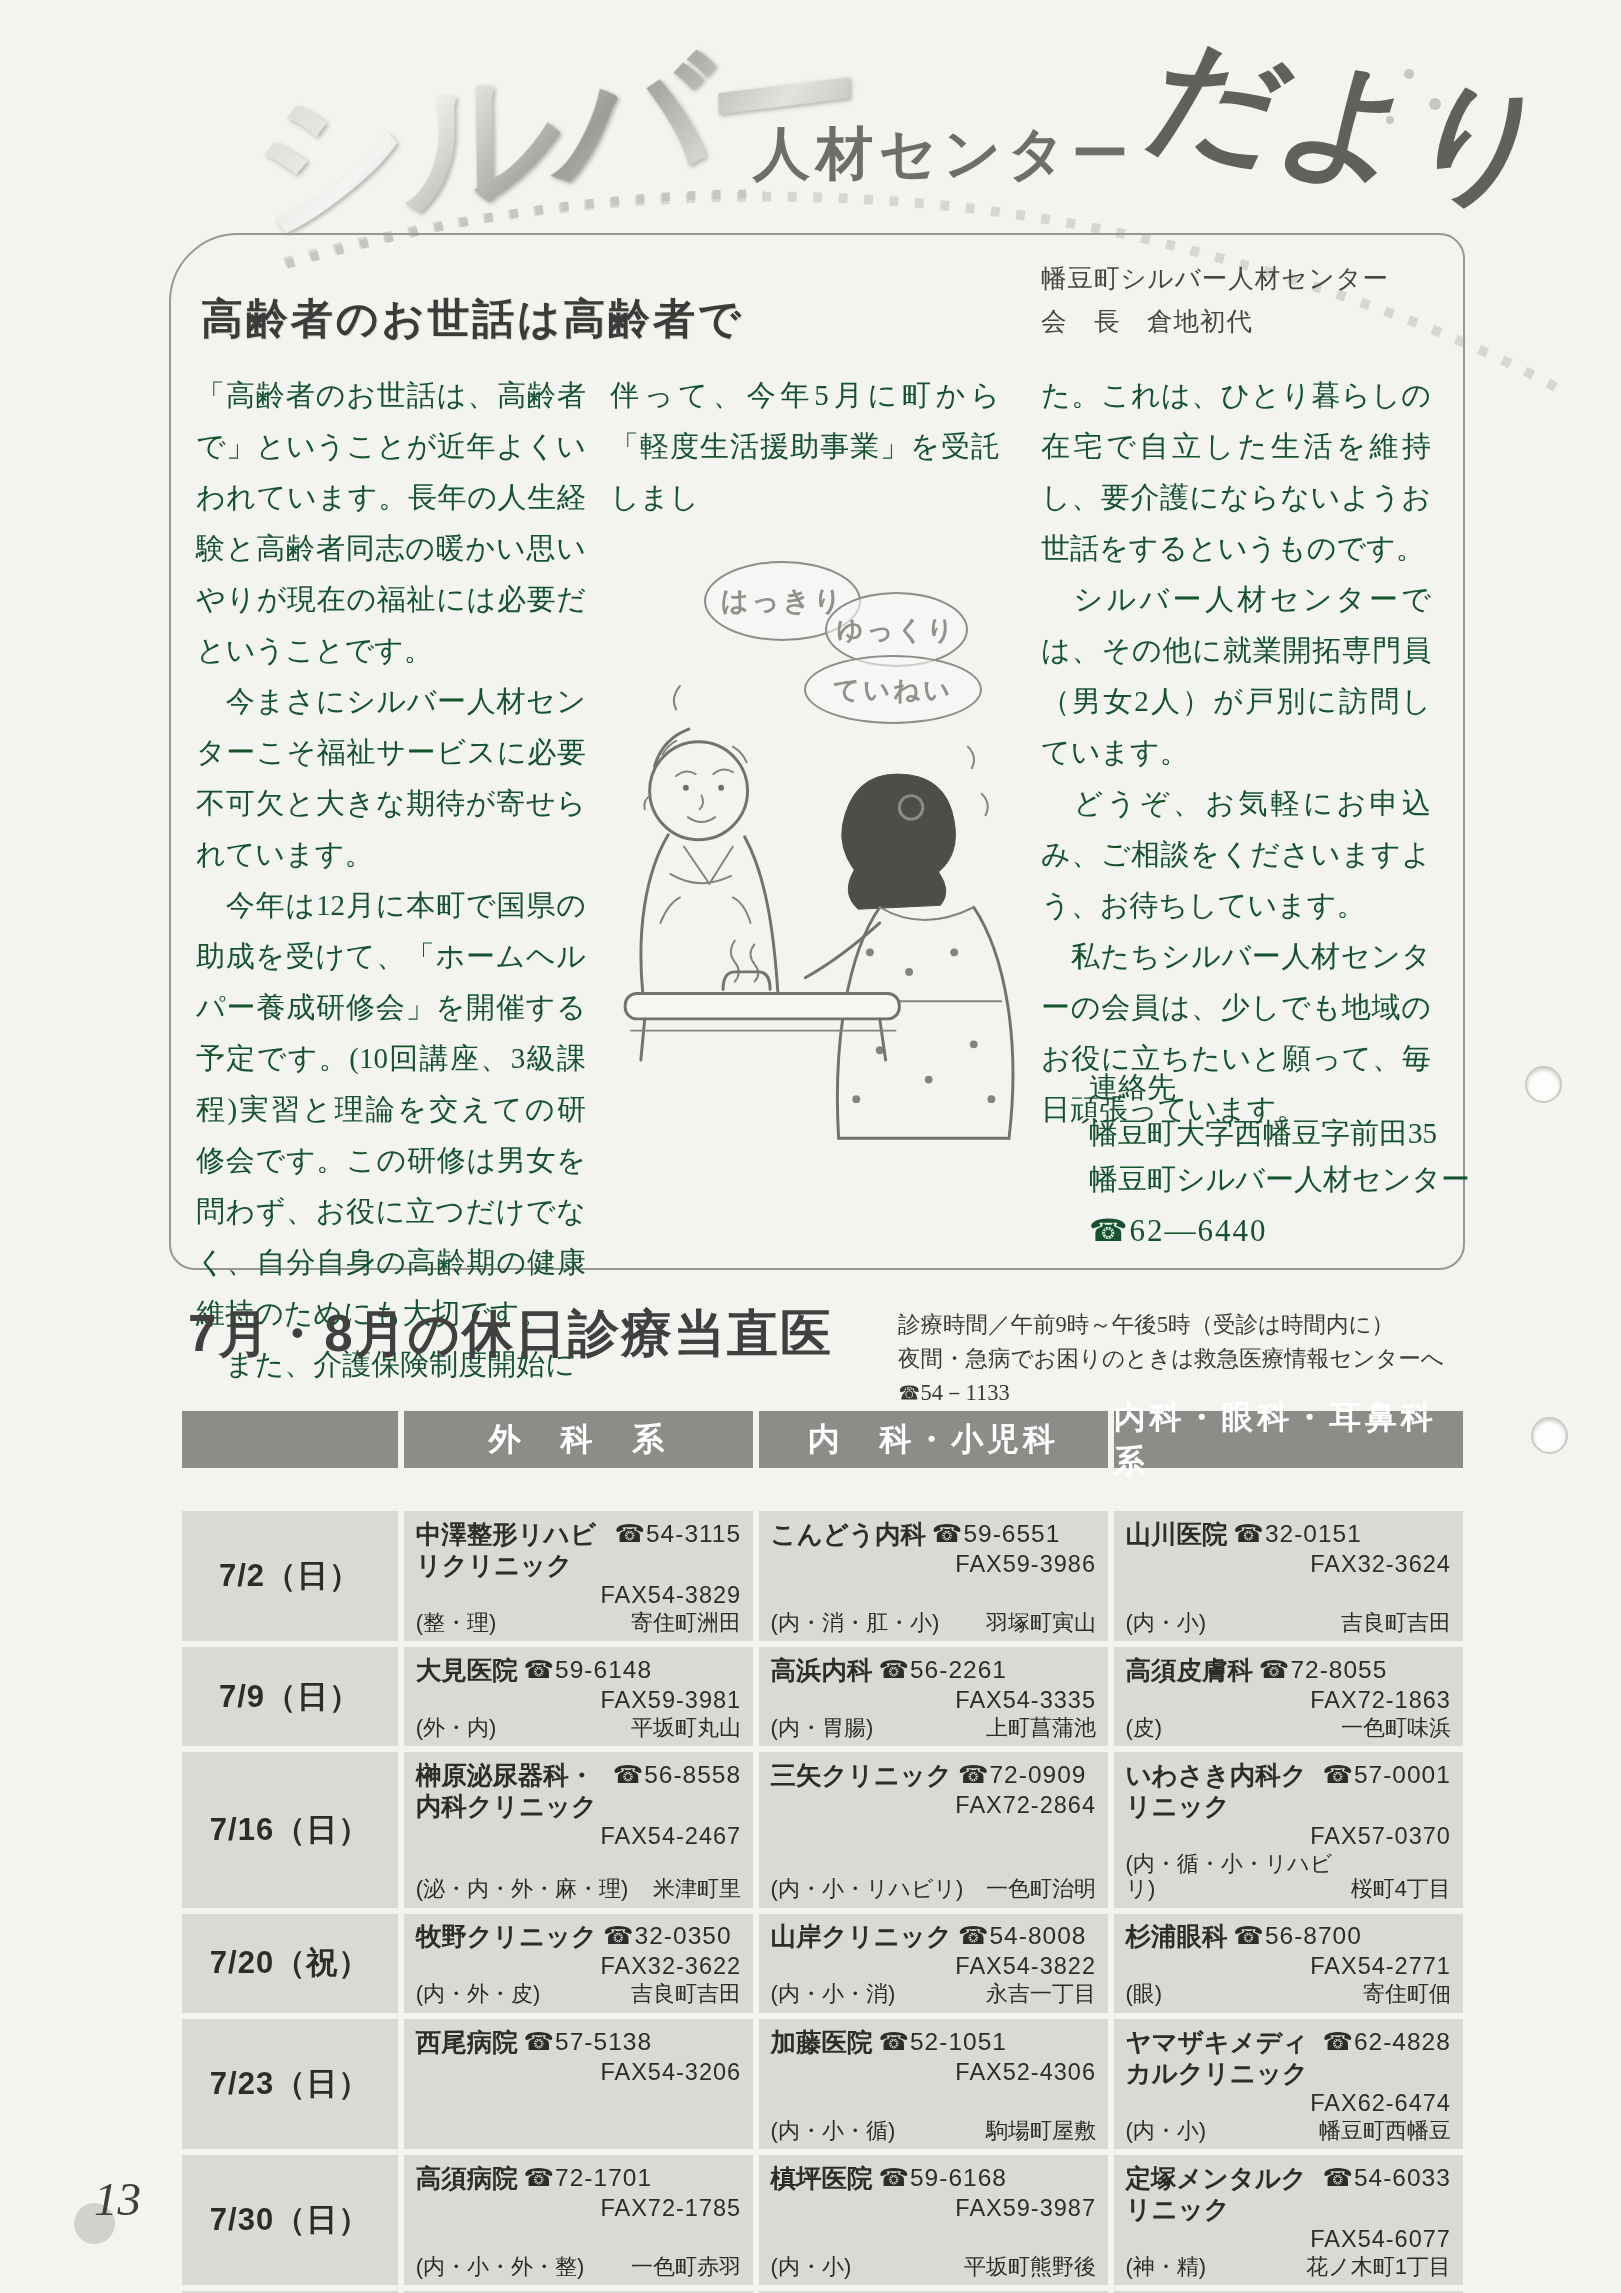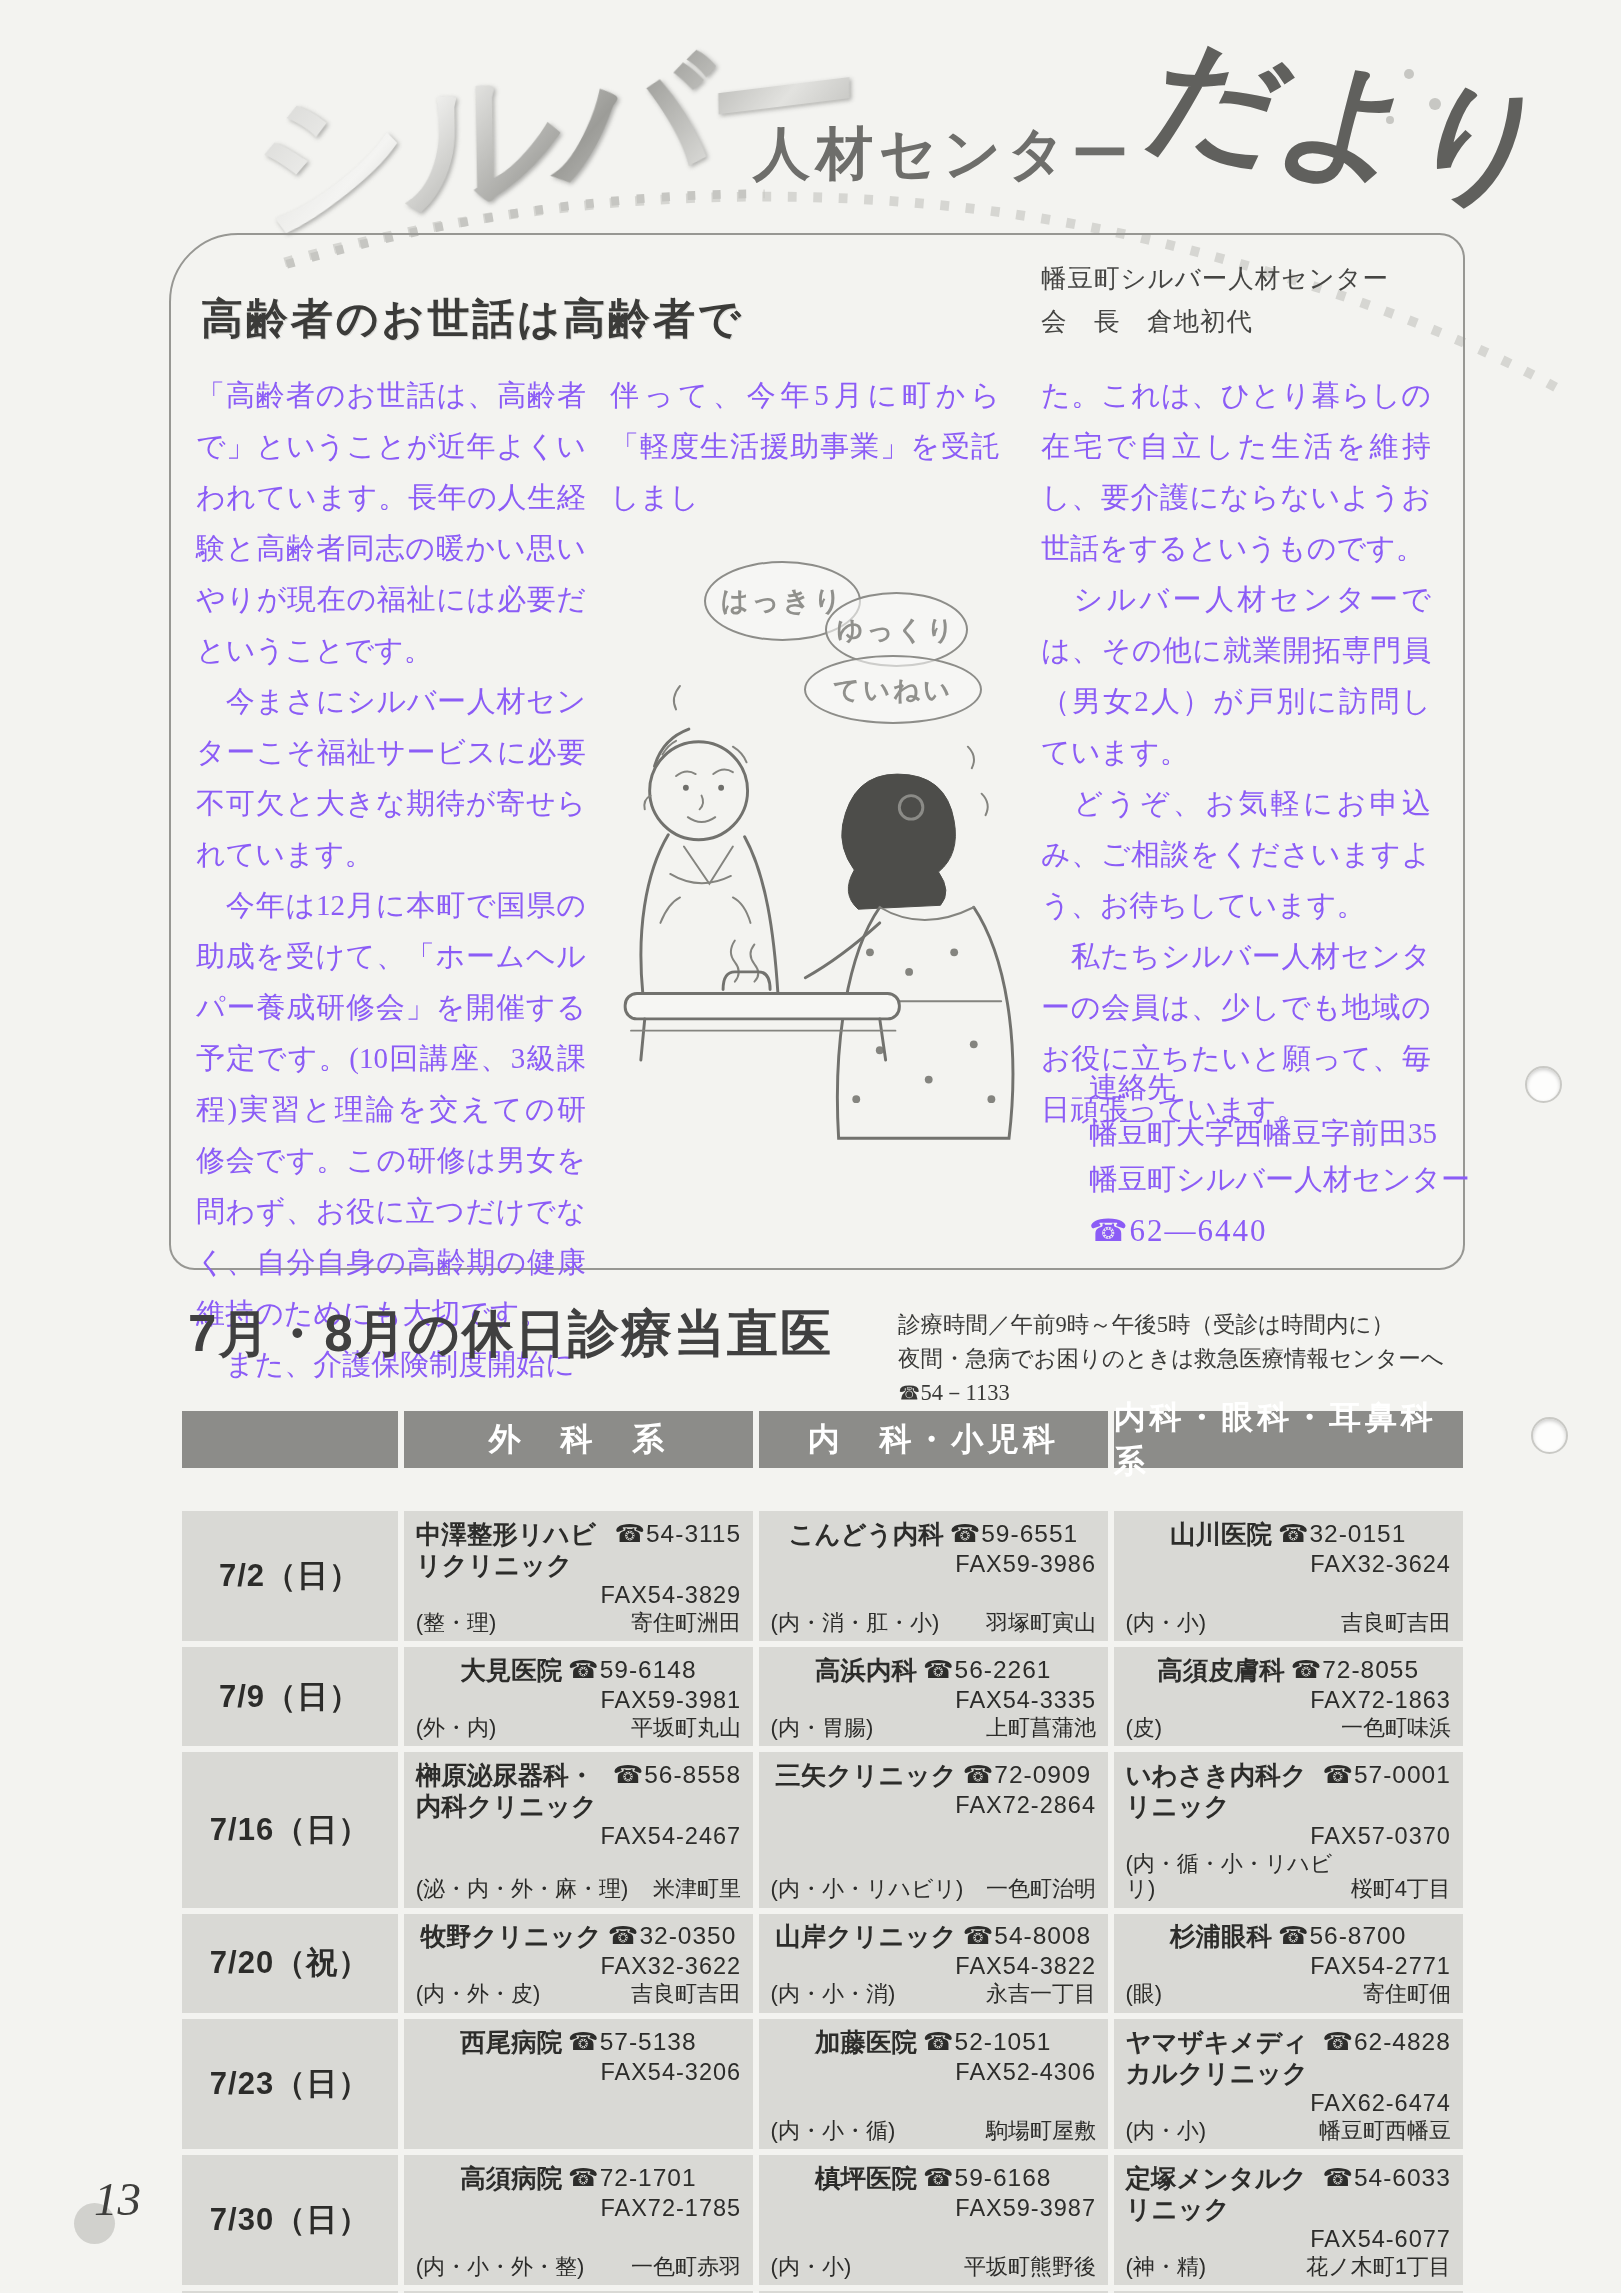--- a/index.html
+++ b/index.html
@@ -47,21 +47,21 @@
     font-family:"Liberation Sans","DejaVu Sans",sans-serif;
     font-size:42px;font-weight:900;letter-spacing:2.9px;color:#3b3b39;
     text-shadow:1px 1px 0 #d8d8d5;
   }
   .org-info{
     position:absolute;left:1041px;top:257px;
     font-size:25.5px;line-height:43px;color:#454543;letter-spacing:1px;
     font-family:"Liberation Sans","DejaVu Sans",sans-serif;
   }
   .col{position:absolute;width:390px;font-size:29px;line-height:51px;
-       text-align:justify;color:#8b5cf6;}
+       text-align:justify;color:#14532d;}
   .col p{margin:0;}
   #col1{left:196px;top:370px;}
   #col2{left:610px;top:370px;}
   #col3{left:1041px;top:370px;}
   .contact{margin-top:45px;font-size:29px;line-height:46px;}
   .contact .tel-line{font-size:31px;letter-spacing:2px;margin-top:5.9px;}
   
   .bubble{
     position:absolute;border:2.9px solid #8d8d89;border-radius:50%;
     display:flex;align-items:center;justify-content:center;
@@ -106,21 +106,21 @@
   }
   .datecell{
     background:#d9d9d5;color:#2c2c2a;
     display:flex;align-items:center;justify-content:center;
     font-size:31px;font-weight:bold;letter-spacing:1px;
   }
   .cell{
     background:#d9d9d5;color:#2c2c2a;padding:7.8px 11.8px 5.9px 11.8px;
     display:flex;flex-direction:column;
   }
-  .c-top{display:flex;justify-content:center;align-items:flex-start;gap:5.9px;}
+  .c-top{display:flex;justify-content:flex-start;align-items:flex-start;gap:5.9px;}
   .c-name{font-weight:bold;font-size:25.5px;line-height:31px;}
   .c-tel{font-size:24.5px;white-space:nowrap;letter-spacing:1px;}
   .c-fax{text-align:right;font-size:23.5px;letter-spacing:1px;line-height:29px;}
   .c-bot{display:flex;justify-content:space-between;align-items:flex-end;
          margin-top:auto;font-size:22px;line-height:25.5px;gap:11px;}
   .c-dept{white-space:normal;}
   .c-loc{white-space:nowrap;text-align:right;}
   .stroke{fill:none;stroke:#72726e;stroke-width:3;stroke-linecap:round;}
   .thin{fill:none;stroke:#84847f;stroke-width:2;stroke-linecap:round;}
 </style>

